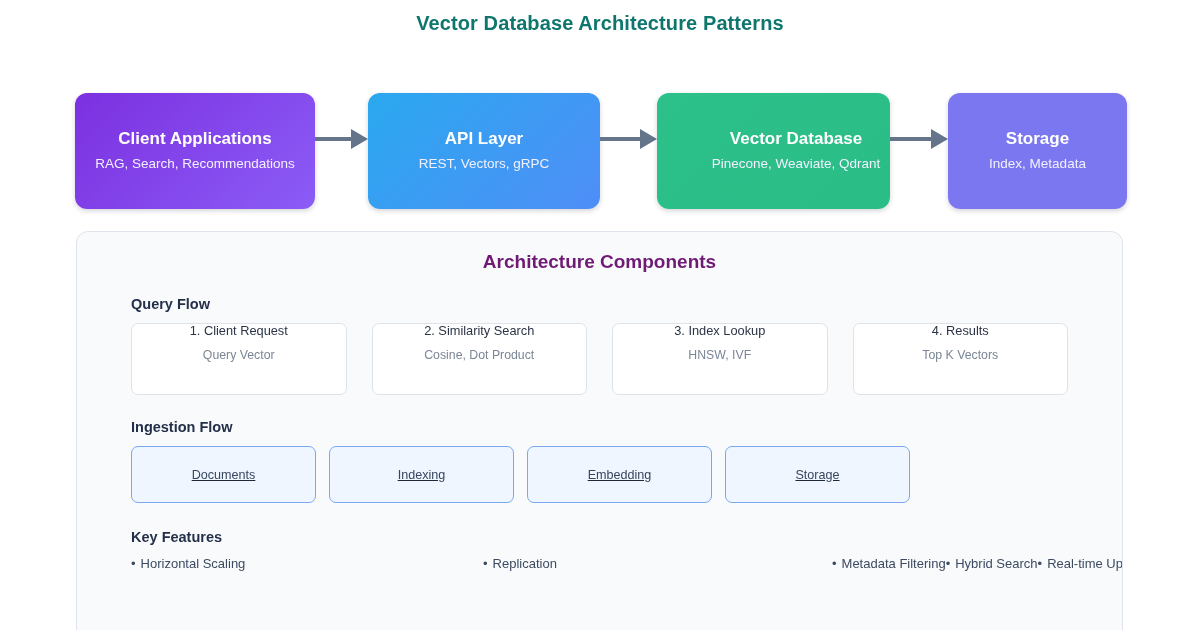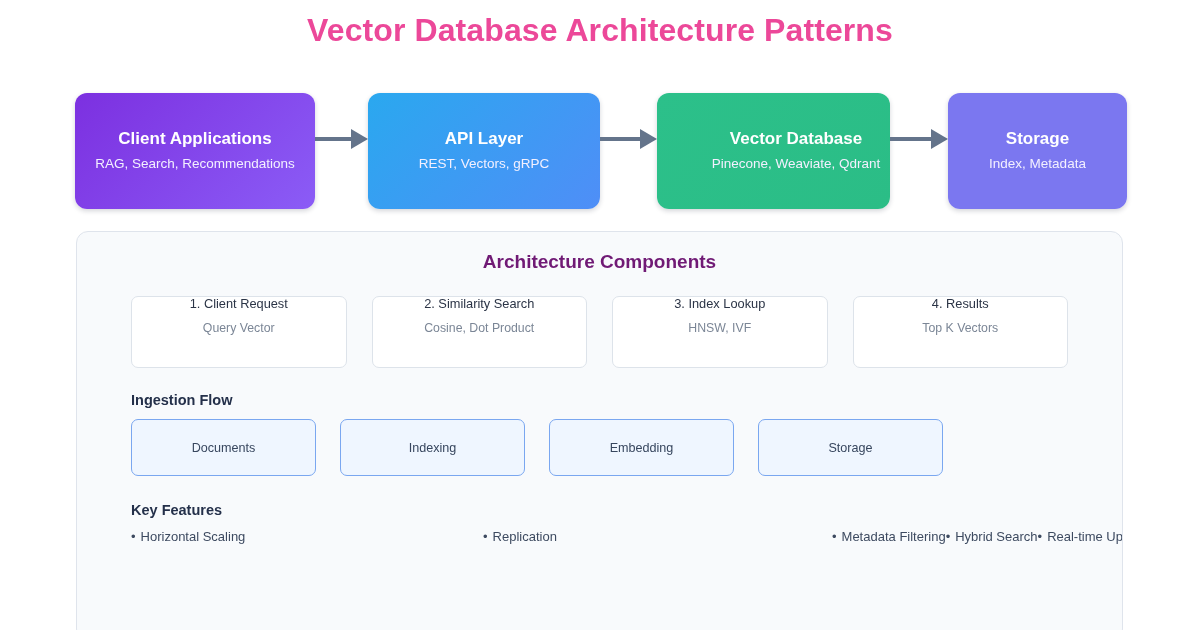--- a/index.html
+++ b/index.html
@@ -17,23 +17,23 @@
     position: relative;
   }
 
   
   .page-title {
     position: absolute;
     top: 12px;
     left: 0;
     width: 1200px;
     text-align: center;
-    font-size: 32px;
+    font-size: 20px;
     font-weight: bold;
-    color: #ec4899;
+    color: #0f766e;
     letter-spacing: 0.1px;
   }
 
   
   .pipeline {
     position: absolute;
     top: 93px;
     left: 75px;
     width: 1052px;
     height: 92px;
@@ -160,21 +160,22 @@
   }
   .query-card .qc-sub {
     font-size: 12.3px;
     color: #7b8696;
     line-height: 1.1;
   }
 
   
   .ingest-row {
     display: flex;
-    gap: 24px;
+    gap: 13px;
+    text-decoration: underline;
   }
   .ingest-pill {
     width: 185px;
     height: 57px;
     background: #eff6ff;
     border: 1px solid #7aa7f0;
     border-radius: 7px;
     display: flex;
     align-items: center;
     justify-content: center;
@@ -238,20 +239,21 @@
     <div class="fb-sub">Index, Metadata</div>
   </div>
 
 </div>
 
 <div class="components-panel">
 
   <div class="panel-title">Architecture Components</div>
 
   <div class="section section-query">
+    <div class="section-heading">Query Flow</div>
     <div class="query-row">
 
       <div class="query-card">
         <div class="qc-title">1. Client Request</div>
         <div class="qc-sub">Query Vector</div>
       </div>
 
       <div class="query-card">
         <div class="qc-title">2. Similarity Search</div>
         <div class="qc-sub">Cosine, Dot Product</div>

